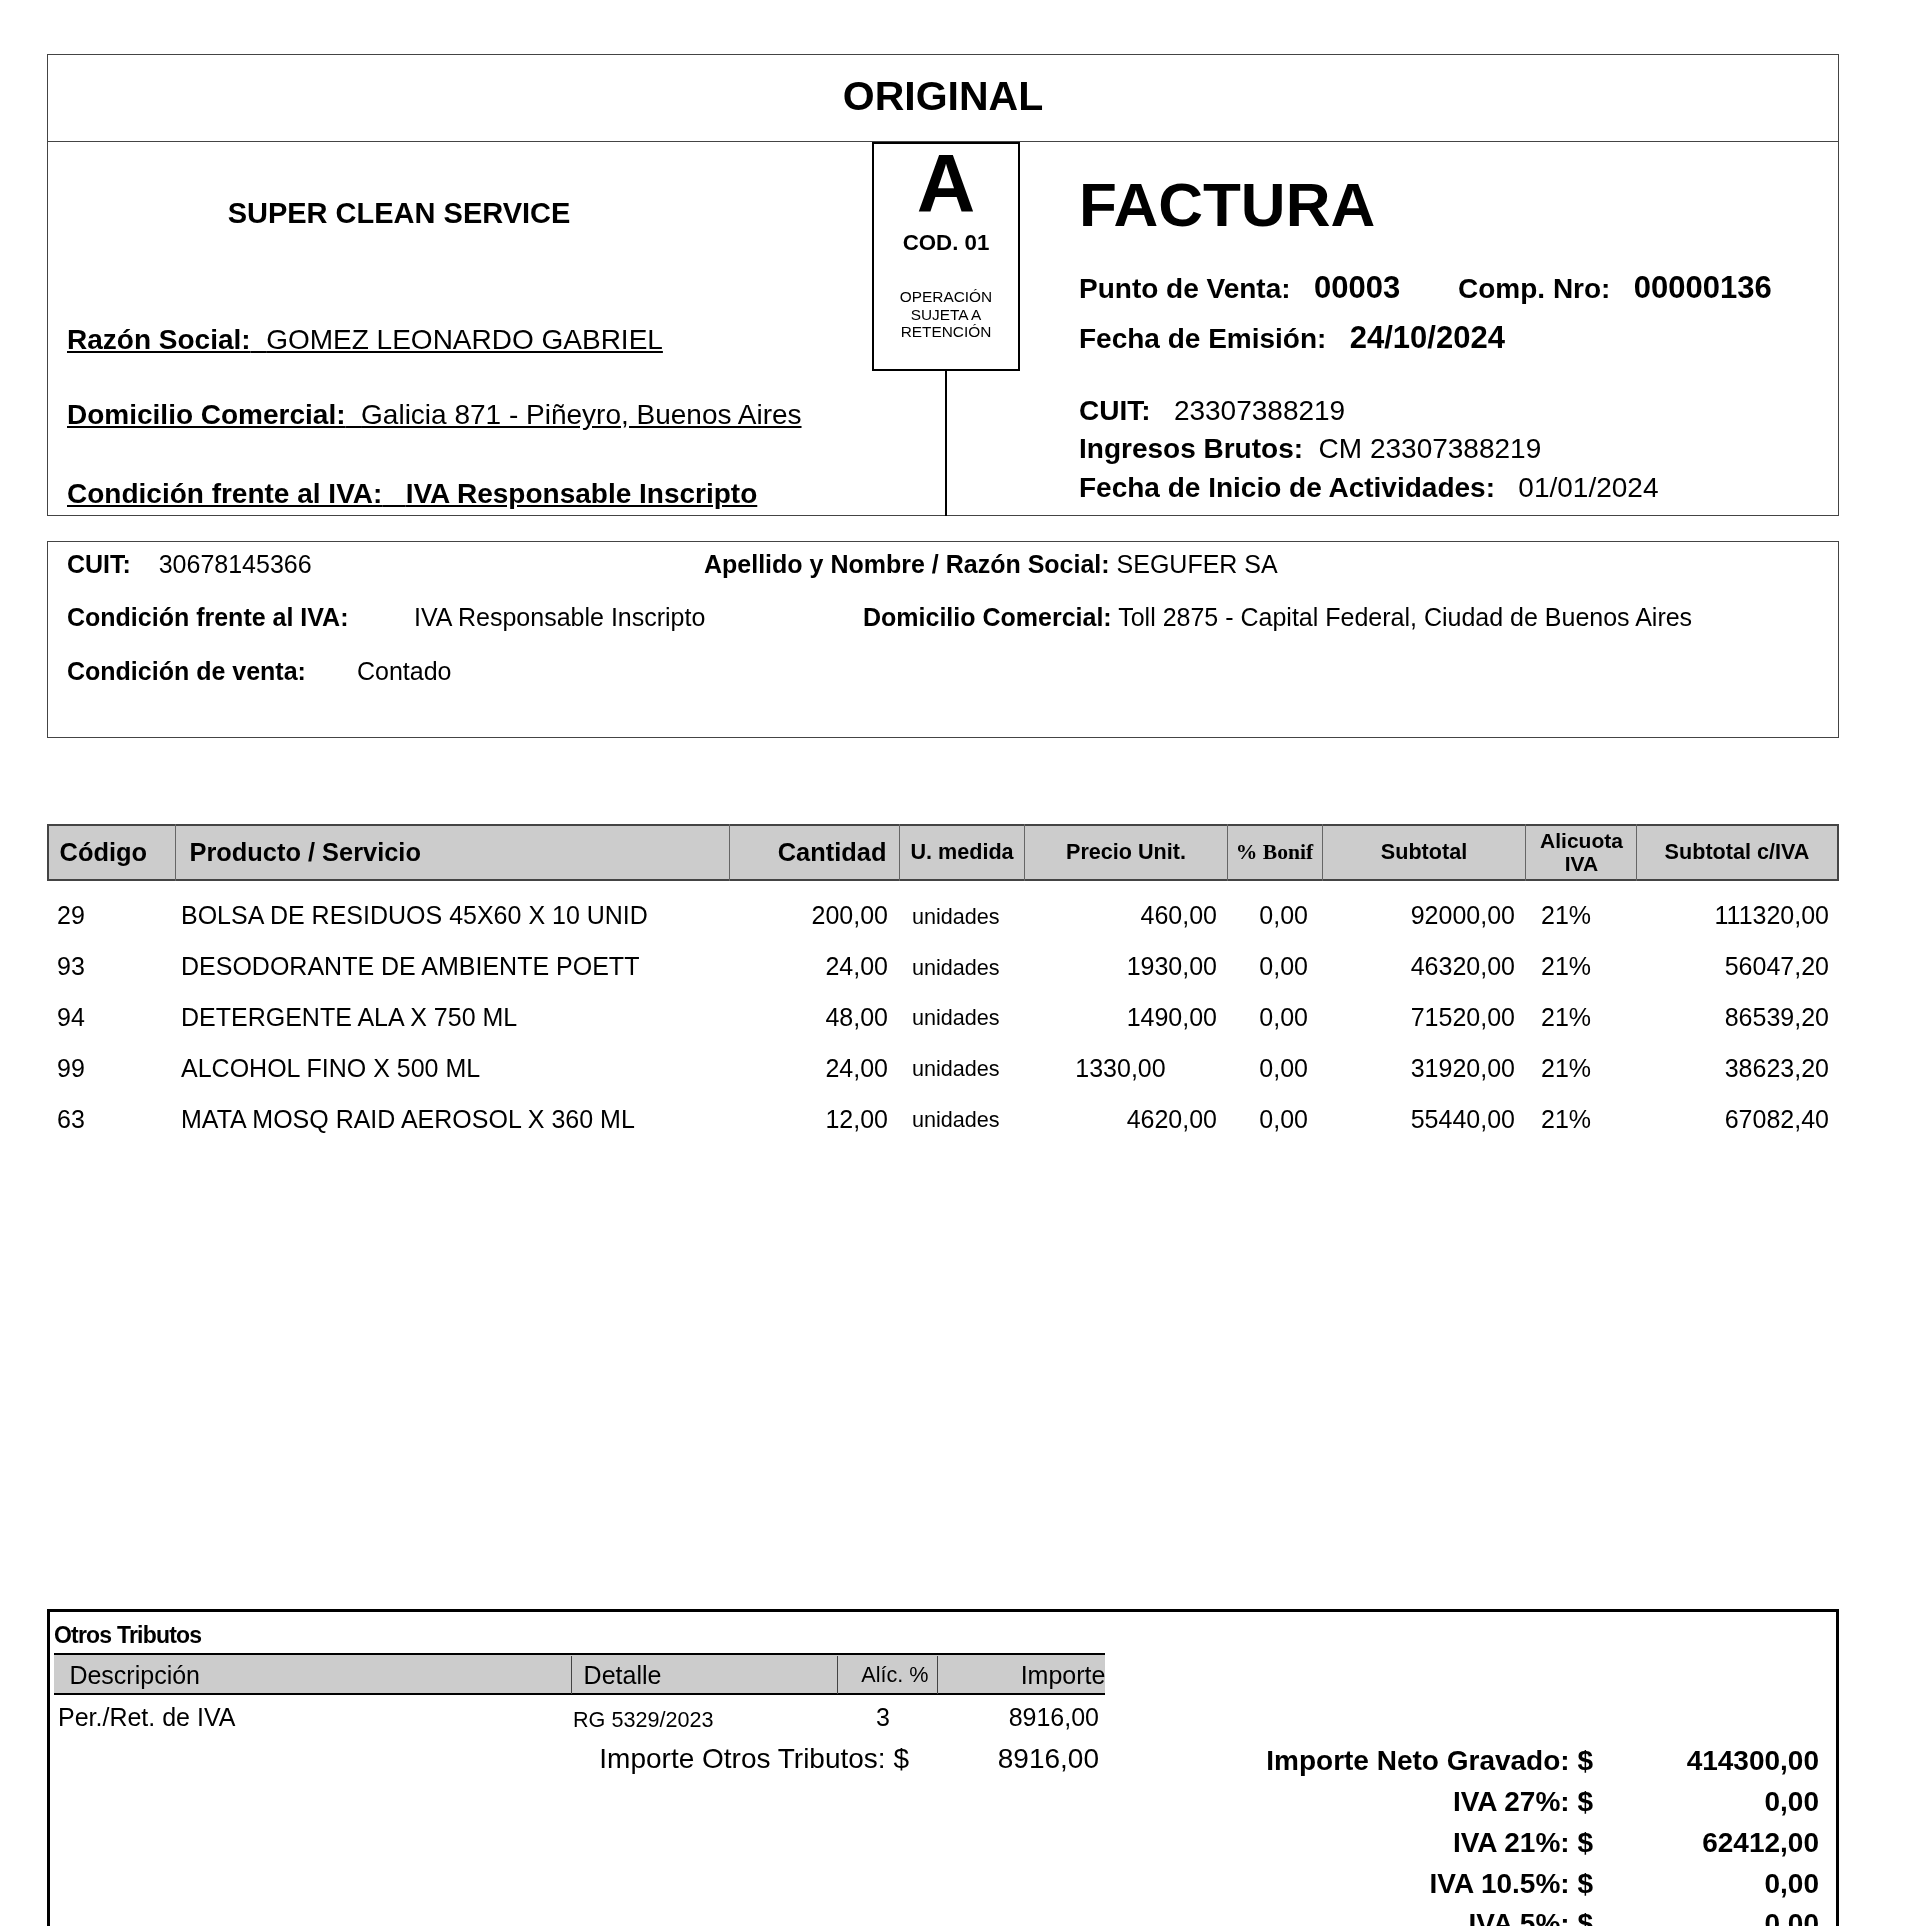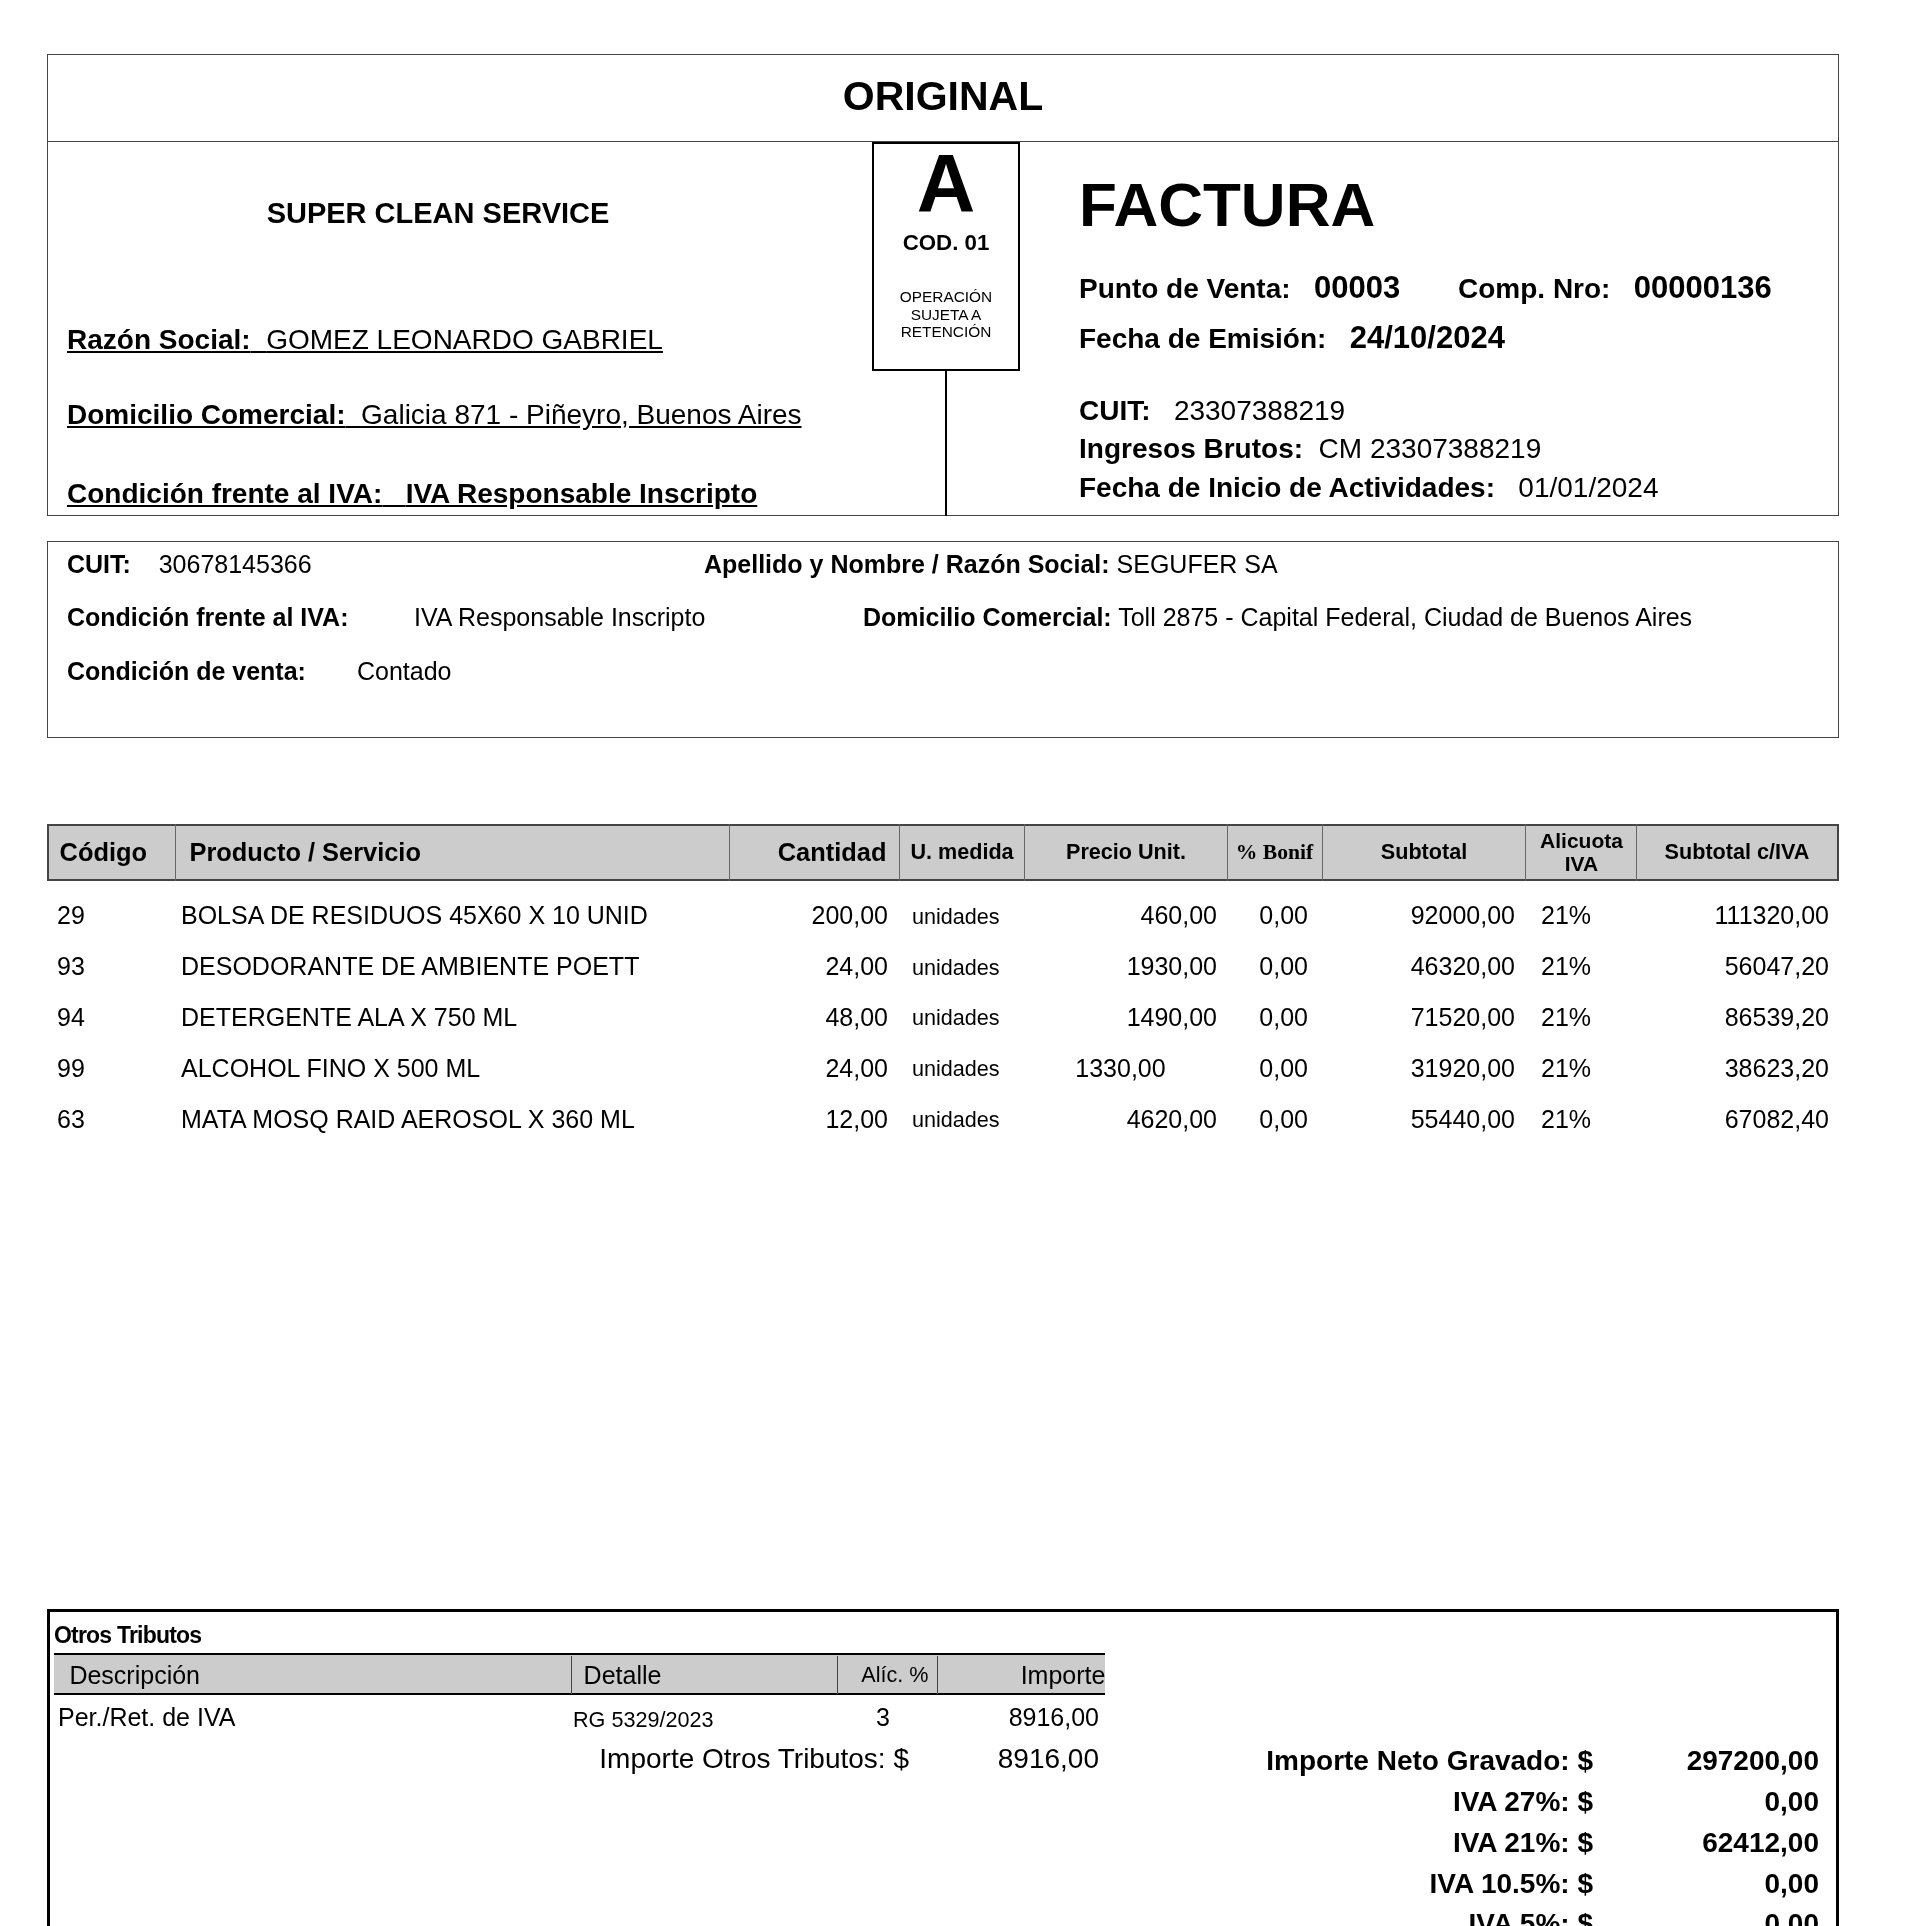--- a/index.html
+++ b/index.html
@@ -12,21 +12,21 @@
   
   #hdr-outer { left: 47px; top: 54px; width: 1792px; height: 462px; border: 1.9px solid #444; }
   #orig-bar { left: 47px; top: 54px; width: 1792px; height: 88px; border-bottom: 1.9px solid #444; box-sizing: border-box; }
   #orig-title { left: 47px; top: 73px; width: 1792px; text-align: center; font-size: 41px; font-weight: bold; }
   #mid-line { left: 945px; top: 370px; width: 1.9px; height: 146px; background: #000; }
   #letter-box { left: 872px; top: 142px; width: 148px; height: 229px; border: 2.3px solid #000; background: #fff; }
   #letter { left: 872px; top: 143px; width: 148px; text-align: center; font-size: 81px; font-weight: bold; line-height: 1; }
   #cod { left: 872px; top: 230px; width: 148px; text-align: center; font-size: 22.3px; font-weight: bold; }
   #oper { left: 872px; top: 288px; width: 148px; text-align: center; font-size: 15.4px; line-height: 1.15; }
 
-  #seller-name { left: 47px; top: 197px; width: 704px; text-align: center; font-size: 29px; font-weight: bold; padding-left: 39px; }
+  #seller-name { left: 47px; top: 197px; width: 704px; text-align: center; font-size: 29px; font-weight: bold; }
   .sl { left: 67px; font-size: 28px; white-space: nowrap; text-decoration: underline; }
   .sl .lab { font-weight: bold; }
 
   #factura { left: 1079px; top: 169px; font-size: 62px; font-weight: bold; }
   .rl { left: 1079px; font-size: 28px; white-space: nowrap; }
   .rl .lab { font-weight: bold; }
   .rl .big { font-weight: bold; font-size: 31px; }
 
   
   #client-box { left: 47px; top: 541px; width: 1792px; height: 197px; border: 1.9px solid #444; }
@@ -213,21 +213,21 @@
   <div class="cell" style="left:573px; top:1707px; font-size:21.6px;">RG 5329/2023</div>
   <div class="cell" style="left:837px; width:92px; top:1703px; text-align:center;">3</div>
   <div class="cell r" style="left:937px; width:162px; top:1703px;">8916,00</div>
 </div>
 <div class="cell r" style="left:539px; width:370px; top:1743px; font-size:28px;">Importe Otros Tributos: $</div>
 <div class="cell r" style="left:937px; width:162px; top:1743px; font-size:28px;">8916,00</div>
 
 <div id="totals-list">
     <div>
       <div class="tl" style="top: 1745px;">Importe Neto Gravado: $</div>
-      <div class="tv" style="top: 1745px;">297200,00</div>
+      <div class="tv" style="top: 1745px;">414300,00</div>
     </div>
     <div>
       <div class="tl" style="top: 1786px;">IVA 27%: $</div>
       <div class="tv" style="top: 1786px;">0,00</div>
     </div>
     <div>
       <div class="tl" style="top: 1827px;">IVA 21%: $</div>
       <div class="tv" style="top: 1827px;">62412,00</div>
     </div>
     <div>

